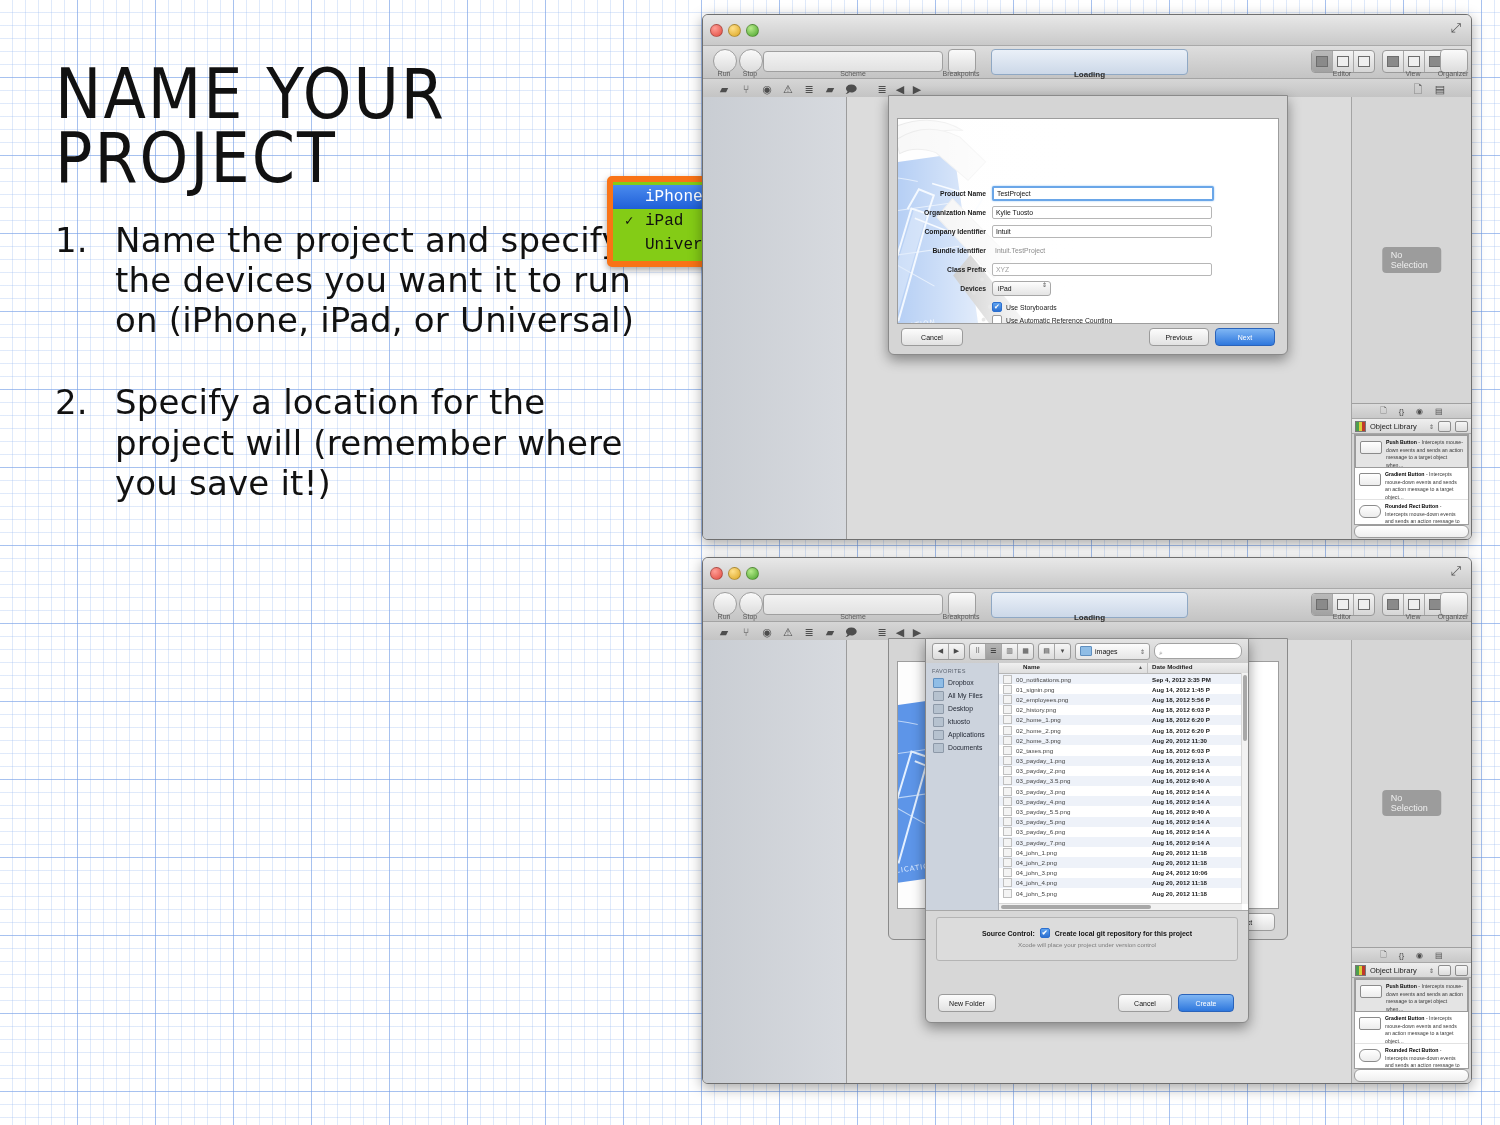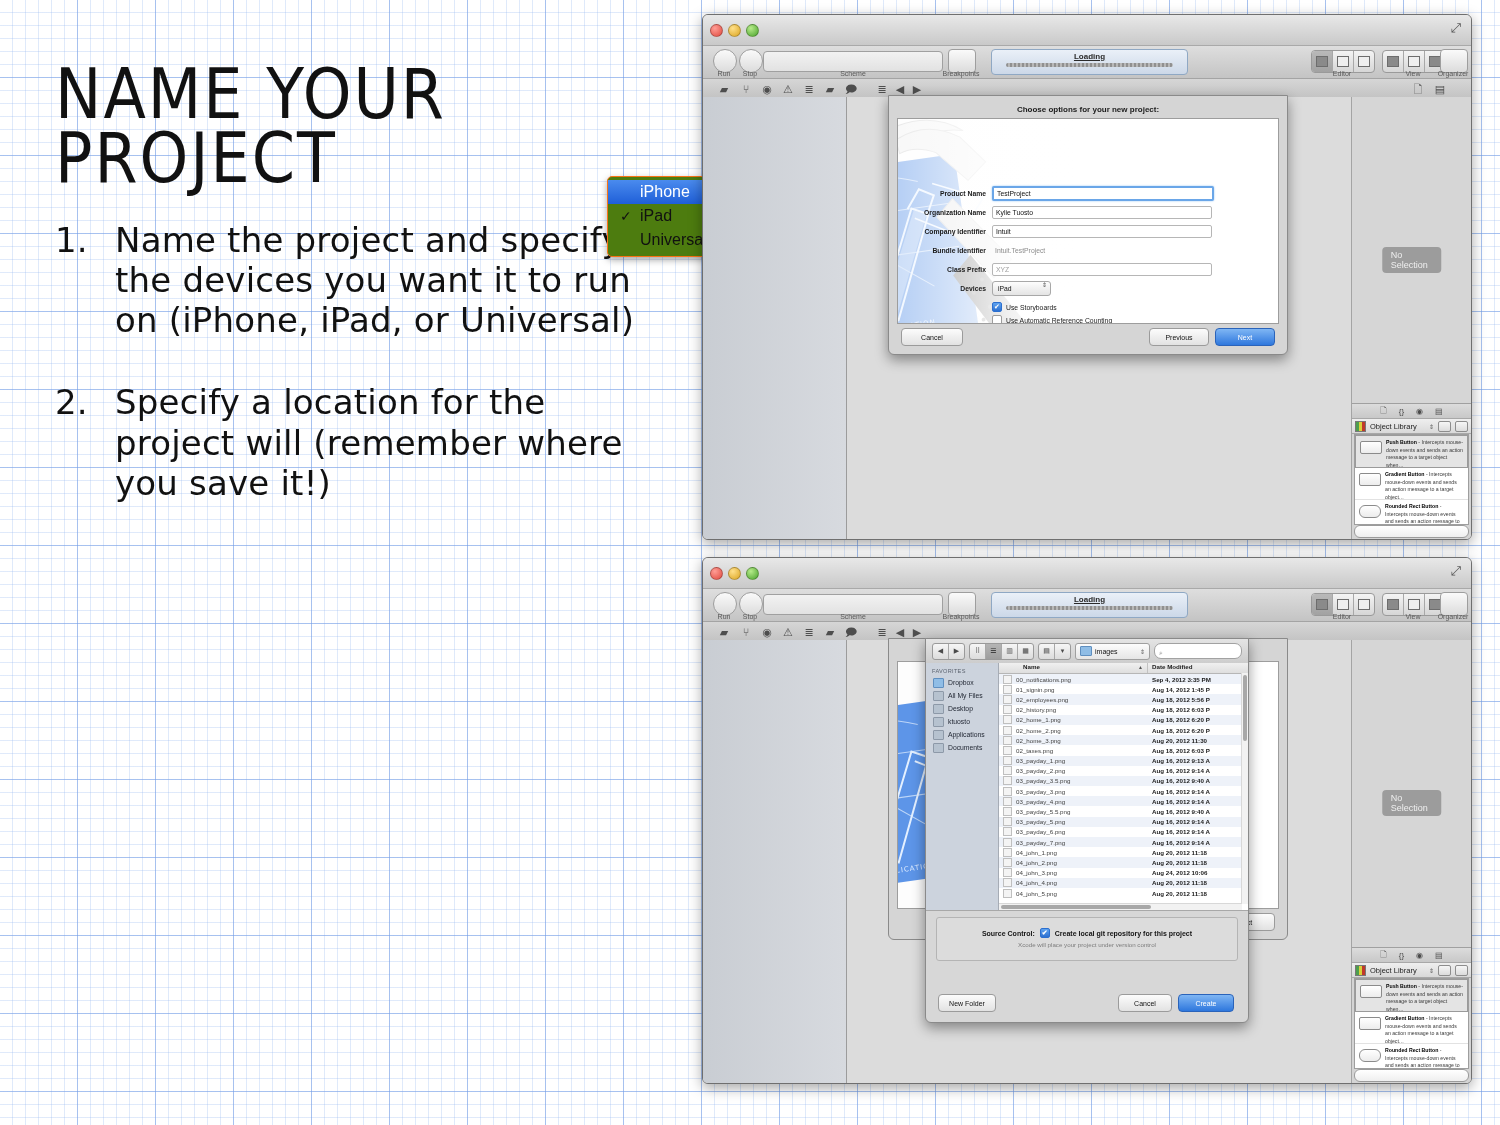--- a/index.html
+++ b/index.html
@@ -31,23 +31,23 @@
   }
   .bullet .txt{
     font-family:"DejaVu Sans",sans-serif;font-size:34px;color:#111;
     line-height:1.18;letter-spacing:.2px;
   }
   .b2{margin-top:42px;}
 
   
   #device-popup{
     position:absolute;left:607px;top:176px;width:150px;
-    background:#4d7c0f;border:1px solid #f97316;border-radius:5px;
+    background:#84cc16;border:6px solid #f97316;border-radius:5px;
     box-shadow:0 3px 7px rgba(0,0,0,.35);padding:3px 0 4px 0;
-    font-family:Liberation Sans, sans-serif;
+    font-family:Liberation Mono, monospace;
   }
   .pop-item{height:24px;line-height:24px;font-size:16px;color:#111;
             padding-left:32px;position:relative;}
   .pop-item.sel{background:linear-gradient(#4a8bee,#1f5fd8);color:#fff;}
   .pop-item .chk{position:absolute;left:12px;top:0;font-size:14px;}
 
   
   .xwin{position:absolute;background:#d8d8d8;
         border:1px solid #6f6f6f;border-radius:6px;
         box-shadow:0 4px 14px rgba(0,0,0,.35);overflow:hidden;}
@@ -68,21 +68,21 @@
   .toolbar{height:32px;background:linear-gradient(#dedede,#c4c4c4);
            border-bottom:1px solid #a4a4a4;position:relative;}
   .tb-btn{position:absolute;top:3px;width:26px;height:22px;border-radius:4px;
           border:1px solid #9e9e9e;background:linear-gradient(#fafafa,#dcdcdc);}
   .tb-round{border-radius:50%;width:22px;height:22px;}
   .tb-lbl{position:absolute;font-size:7px;color:#595959;top:24px;text-align:center;}
   .scheme-field{position:absolute;top:5px;height:19px;border-radius:4px;
                 border:1px solid #a0a0a0;background:linear-gradient(#f2f2f2,#e2e2e2);}
   .act-field{position:absolute;top:3px;height:24px;border-radius:4px;
       border:1px solid #8fa8c4;background:linear-gradient(#eaf0f8,#ccd8e8);}
-  .act-title{font-size:8px;color:#2a2a2a;text-align:center;margin-top:2px;font-weight:bold;text-decoration:underline;}
+  .act-title{font-size:8px;color:#2a2a2a;text-align:center;margin-top:20px;font-weight:bold;}
   .act-bar{height:4px;margin:2px 14px 0;border-radius:2px;
            background:repeating-linear-gradient(90deg,#909090 0 2px,#b8b8b8 2px 4px);}
   .seg{position:absolute;top:4px;height:21px;border:1px solid #9a9a9a;border-radius:4px;
        background:linear-gradient(#f4f4f4,#d6d6d6);display:flex;overflow:hidden;}
   .seg div{width:20px;border-right:1px solid #a8a8a8;
            display:flex;align-items:center;justify-content:center;}
   .seg div:last-child{border-right:none;}
   .seg .on{background:linear-gradient(#b9b9b9,#a2a2a2);}
   .sq{width:10px;height:9px;border:1px solid #6d6d6d;background:#efefef;}
   .sq.f{background:#8a8a8a;}
@@ -347,21 +347,20 @@
           <div class="olrow">
             <div class="olthumb pill"></div>
             <div class="oltext"><b>Rounded Rect Button</b><span> - Intercepts mouse-down events and sends an action message to a target object…</span></div>
           </div>
         </div>
         <div class="objlib-foot"></div>
       </div>
     </div>
 
     <div id="sheet-top">
-      <div class="sheet-head">Choose options for your new project:</div>
       <div class="sheet-body">
 
         <svg class="hammer" viewBox="0 0 215 250">
           <g transform="rotate(-8 95 135)">
             <rect x="8" y="48" width="150" height="176" fill="#5d95e8"></rect>
             <g stroke="#cfe2fb" stroke-width="1.1" fill="none" opacity=".85">
               <path d="M18 96 H150"></path>
                 <path d="M18 140 H150"></path>
               <path d="M30 62 Q70 52 118 70"></path>
               <path d="M40 200 L86 150 L120 176"></path>

